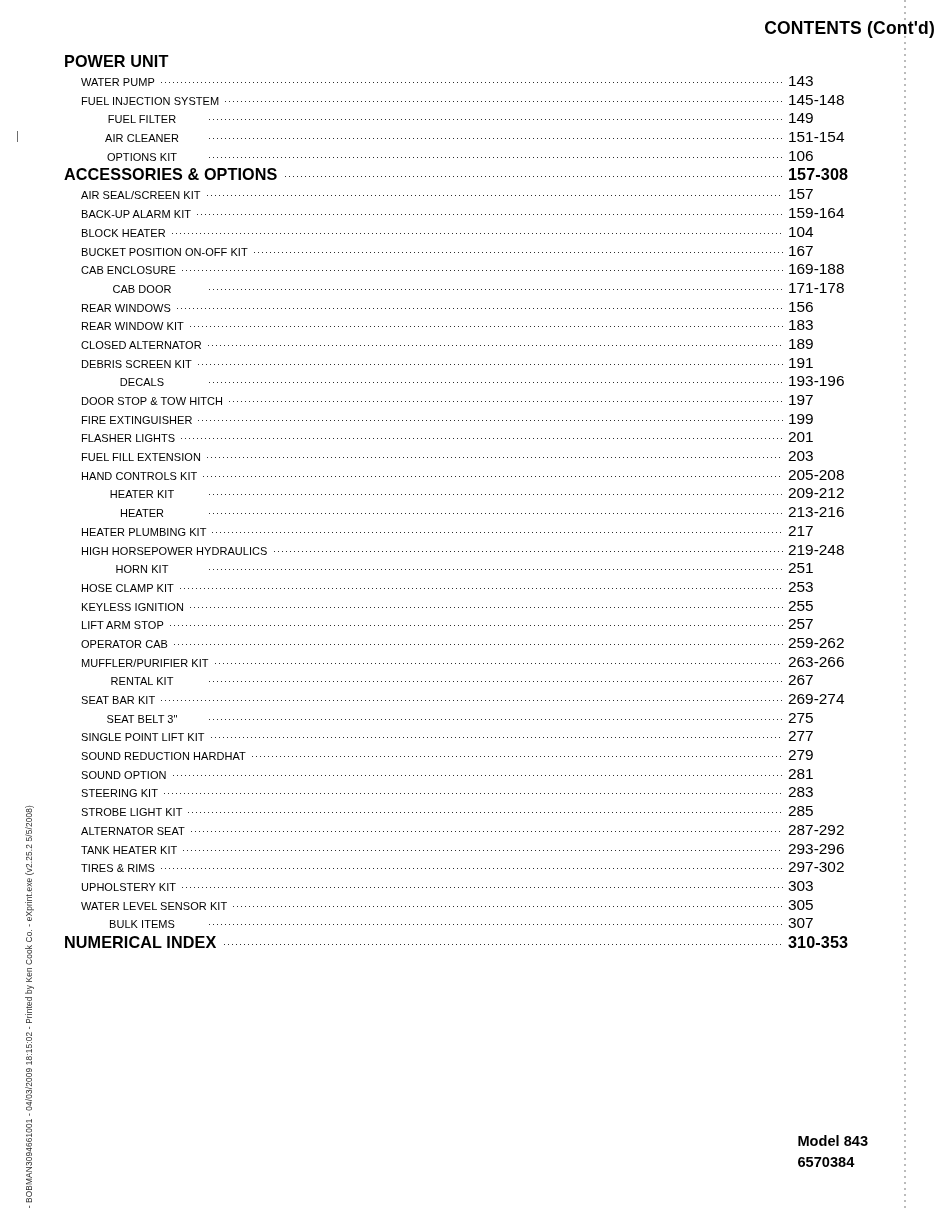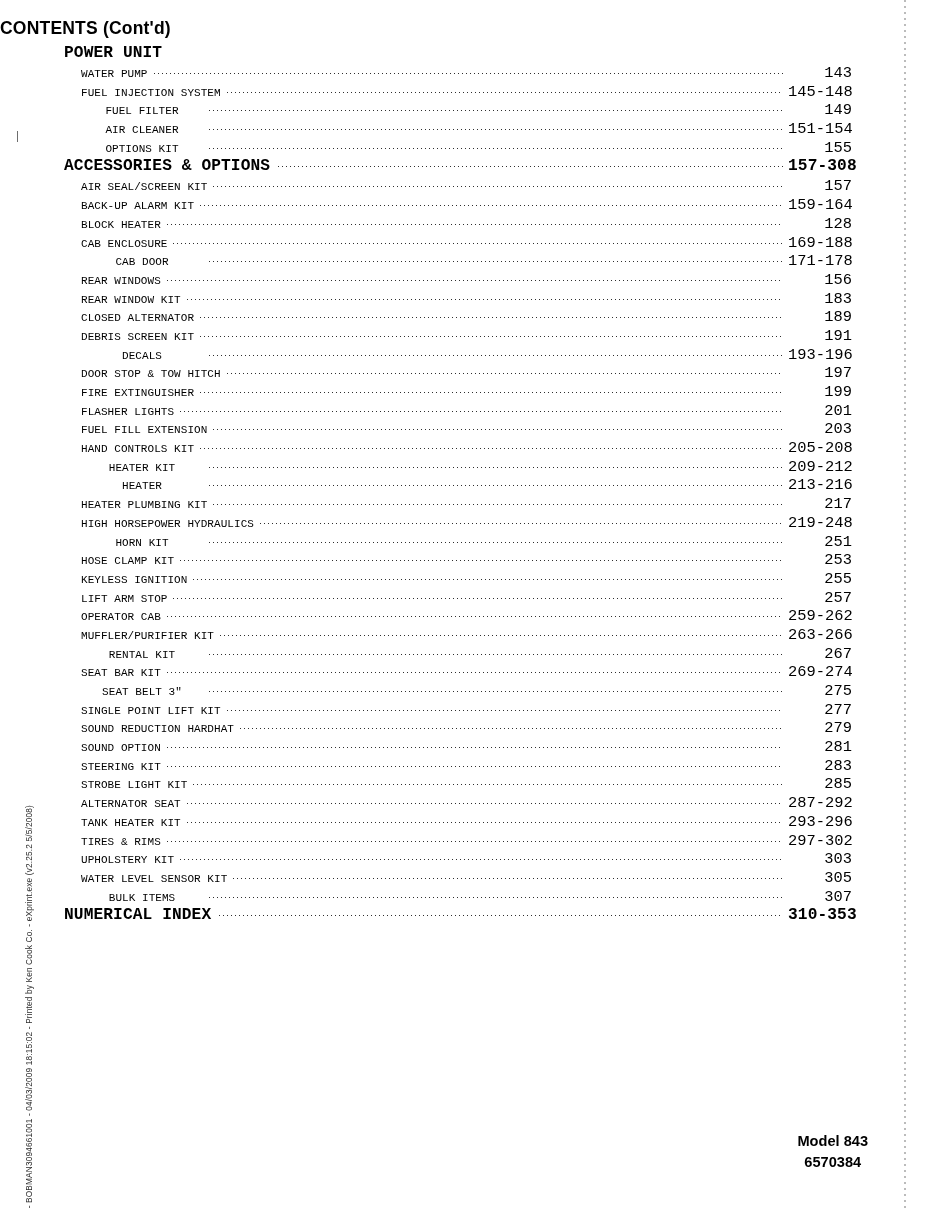--- a/index.html
+++ b/index.html
@@ -57,33 +57,32 @@
     text-align: left;
     line-height: 16px;
   }
 
   
   .doc-title {
     position: absolute;
     top: 18px;
     left: 0;
     width: 935px;
-    text-align: left;
+    text-align: right;
     font-size: 17.5px;
     font-weight: bold;
     letter-spacing: 0.2px;
   }
 
   
   .toc {
     position: absolute;
-    top: 44px;
+    top: 52px;
     left: 64px;
     width: 788px;
-    font-family: Liberation Mono, monospace;
   }
   .toc-row {
     display: flex;
     align-items: baseline;
     height: 18.7px;
     white-space: nowrap;
   }
   .toc-label {
     font-size: 11px;
     letter-spacing: 0.05px;
@@ -106,21 +105,21 @@
     top: 0;
     height: 1px;
     background-image: linear-gradient(to right,
         #2f2f2f 0px, #2f2f2f 1px,
         rgba(255,255,255,0) 1px, rgba(255,255,255,0) 4px);
     background-size: 4px 1px;
   }
   .toc-page {
     flex: 0 0 auto;
     width: 64px;
-    text-align: right;
+    text-align: left;
     font-size: 15.4px;
   }
 
   
   .lvl-section .toc-label,
   .lvl-section .toc-page {
     font-weight: bold;
     font-size: 16.2px;
     letter-spacing: 0.1px;
   }
@@ -137,21 +136,21 @@
   .pad-label .toc-label {
     min-width: 122px;
     text-align: center;
   }
 
   
   .footer {
     position: absolute;
     right: 67px;
     bottom: 37px;
-    text-align: center;
+    text-align: left;
     font-size: 14.6px;
     font-weight: bold;
     line-height: 21px;
   }
 </style>
 </head>
 <body>
 
 <div class="page">
 
@@ -184,41 +183,46 @@
         <span class="toc-page">149</span>
       </div>
       <div class="toc-row lvl-item pad-label">
         <span class="toc-label">AIR CLEANER</span>
         <span class="toc-leader"></span>
         <span class="toc-page">151-154</span>
       </div>
       <div class="toc-row lvl-item pad-label">
         <span class="toc-label">OPTIONS KIT</span>
         <span class="toc-leader"></span>
-        <span class="toc-page">155</span>
+        <span class="toc-page">106</span>
       </div>
       <div class="toc-row lvl-section">
         <span class="toc-label">ACCESSORIES &amp; OPTIONS</span>
         <span class="toc-leader"></span>
         <span class="toc-page">157-308</span>
       </div>
       <div class="toc-row lvl-item">
         <span class="toc-label">AIR SEAL/SCREEN KIT</span>
         <span class="toc-leader"></span>
         <span class="toc-page">157</span>
       </div>
       <div class="toc-row lvl-item">
         <span class="toc-label">BACK-UP ALARM KIT</span>
         <span class="toc-leader"></span>
         <span class="toc-page">159-164</span>
       </div>
       <div class="toc-row lvl-item">
         <span class="toc-label">BLOCK HEATER</span>
         <span class="toc-leader"></span>
-        <span class="toc-page">128</span>
+        <span class="toc-page">104</span>
+      </div>
+      <div class="toc-row lvl-item">
+        <span class="toc-label">BUCKET POSITION ON-OFF KIT</span>
+        <span class="toc-leader"></span>
+        <span class="toc-page">167</span>
       </div>
       <div class="toc-row lvl-item">
         <span class="toc-label">CAB ENCLOSURE</span>
         <span class="toc-leader"></span>
         <span class="toc-page">169-188</span>
       </div>
       <div class="toc-row lvl-item pad-label">
         <span class="toc-label">CAB DOOR</span>
         <span class="toc-leader"></span>
         <span class="toc-page">171-178</span>

